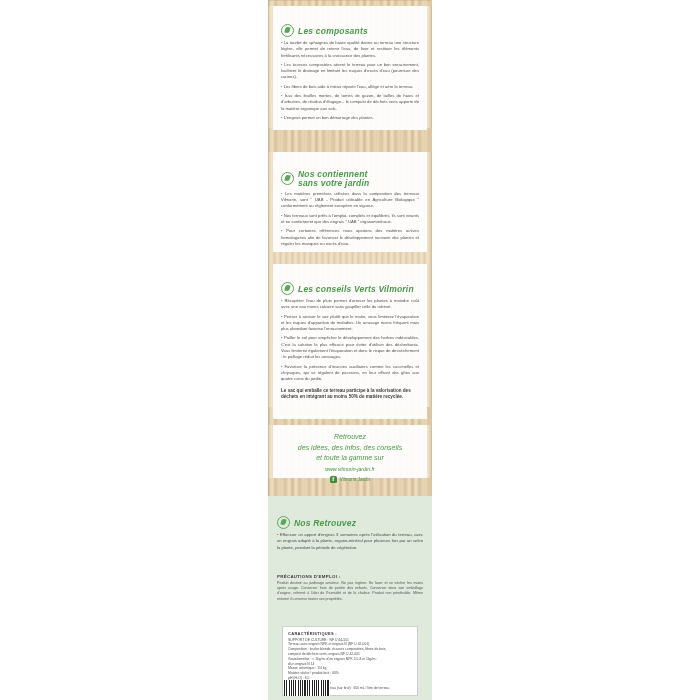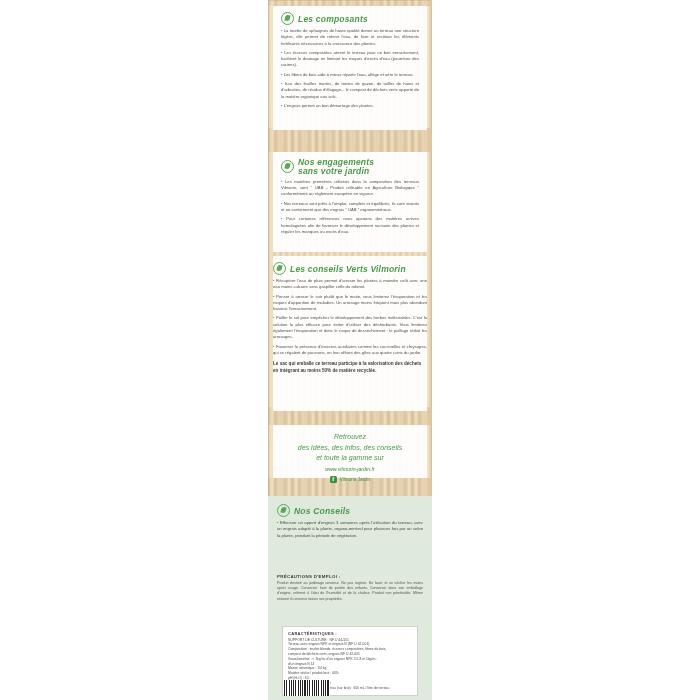--- a/index.html
+++ b/index.html
@@ -41,21 +41,21 @@
     background:rgba(255,255,255,0.92);
     border-radius:1px;
   }
 
   .sec-title{
     display:flex;align-items:center;gap:4px;
     color:#4a9a4a;
     font-size:8.5px;
     font-style:italic;
     font-weight:bold;
-    margin:0 0 3px 0;
+    margin:12px 0 3px 0;
     letter-spacing:.2px;
   }
   .sec-title .leafmark{
     width:11px;height:11px;flex:0 0 11px;
     border:1.2px solid #5aa75a;border-radius:50%;
     position:relative;
   }
   .sec-title .leafmark:after{
     content:"";position:absolute;left:2.5px;top:2px;
     width:5px;height:6px;background:#5aa75a;
@@ -145,32 +145,32 @@
         <p>• Les fibres de bois aide à mieux répartir l'eau, allège et aère le terreau.</p>
         <p>• Issu des feuilles mortes, de tontes de gazon, de tailles de haies et d'arbustes, de résidus d'élagage... le compost de déchets verts apporte de la matière organique aux sols.</p>
         <p>• L'engrais permet un bon démarrage des plantes.</p>
       </div>
     </div>
 
     <div class="panel" style="top:152px;height:100px;padding:6px 8px;box-sizing:border-box;">
       <div class="sec-title">
         <span class="leafmark"></span>
         <span class="two">
-          <span style="display:block">Nos engagements</span>
+          <span style="display:block">Nos contiennent</span>
           <span style="display:block">sans votre jardin</span>
         </span>
       </div>
       <div class="body-txt">
         <p>• Les matières premières utilisées dans la composition des terreaux Vilmorin, sont " UAB - Produit utilisable en Agriculture Biologique " conformément au règlement européen en vigueur.</p>
         <p>• Nos terreaux sont prêts à l'emploi, complets et équilibrés, ils sont vivants et ne contiennent que des engrais " UAB " organominéraux.</p>
         <p>• Pour certaines références nous ajoutons des matières actives homologuées afin de favoriser le développement racinaire des plantes et réguler les manques ou excès d'eau.</p>
       </div>
     </div>
 
-    <div class="panel" style="top:256px;height:155px;padding:6px 0;box-sizing:border-box;">
+    <div class="panel" style="top:264px;height:155px;padding:6px 8px;box-sizing:border-box;">
       <div class="sec-title">
         <span class="leafmark"></span>
         <span>Les conseils Verts Vilmorin</span>
       </div>
       <div class="body-txt">
         <p>• Récupérer l'eau de pluie permet d'arroser les plantes à moindre coût avec une eau moins calcaire sans gaspiller celle du robinet.</p>
         <p>• Penser à arroser le soir plutôt que le matin, vous limiterez l'évaporation et les risques d'apparition de maladies. Un arrosage moins fréquent mais plus abondant favorise l'enracinement.</p>
         <p>• Pailler le sol pour empêcher le développement des herbes indésirables. C'est la solution la plus efficace pour éviter d'utiliser des désherbants. Vous limiterez également l'évaporation et donc le risque de dessèchement : le paillage réduit les arrosages.</p>
         <p>• Favoriser la présence d'insectes auxiliaires comme les coccinelles et chrysopes, qui se régalent de pucerons, en leur offrant des gîtes aux quatre coins du jardin.</p>
         <p class="bold" style="text-align:left;margin-top:5px;">Le sac qui emballe ce terreau participe à la valorisation des déchets en intégrant au moins 50% de matière recyclée.</p>
@@ -186,21 +186,21 @@
       <div class="fb">
         <span class="fb-badge">f</span>
         <span>Vilmorin.Jardin</span>
       </div>
     </div>
 
     <div class="greenpanel" style="top:496px;height:204px;">
       <div class="inner">
         <div class="sec-title">
           <span class="leafmark"></span>
-          <span>Nos Conseils</span>
+          <span>Nos Retrouvez</span>
         </div>
         <div class="body-txt" style="color:#4a4a4a">
           <p>• Effectuer un apport d'engrais 3 semaines après l'utilisation du terreau, avec un engrais adapté à la plante, organo-minéral pour plusieurs fois par an selon la plante, pendant la période de végétation.</p>
         </div>
       </div>
 
       <div style="position:absolute;left:9px;right:9px;top:78px;">
         <div class="prec-title">PRÉCAUTIONS D'EMPLOI :</div>
         <div class="prec-txt">Produit destiné au jardinage amateur. Ne pas ingérer. Se laver et se sécher les mains après usage. Conserver hors de portée des enfants. Conserver dans son emballage d'origine, refermé à l'abri de l'humidité et de la chaleur. Produit non pénétrable. Même entamé il conserve toutes ses propriétés.</div>
       </div>

